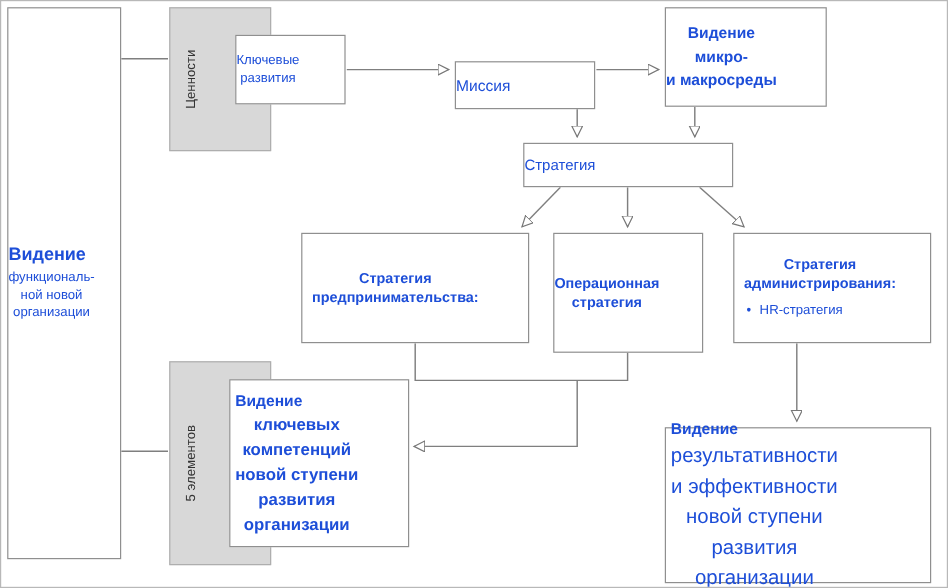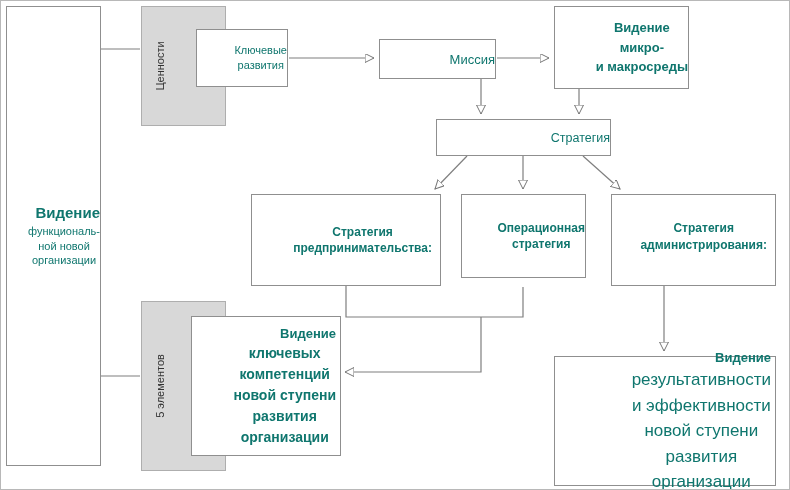--- a/index.html
+++ b/index.html
@@ -4,22 +4,22 @@
 <style>
   * { margin:0; padding:0; box-sizing:border-box; }
   html,body { background:#fff; font-family:"Liberation Sans", sans-serif; }
   .canvas {
     position:relative; width:790px; height:490px; background:#ffffff;
     border:1px solid #b8b8b8; overflow:hidden; color:#333;
   }
   .connectors { position:absolute; left:0; top:0; z-index:1; }
   .box {
     position:absolute; background:#fff; border:1px solid #8f8f8f;
-    display:flex; flex-direction:column; align-items:flex-end; justify-content:center;
-    text-align:center; z-index:3; color:#0f766e;
+    display:flex; flex-direction:column; align-items:flex-start; justify-content:center;
+    text-align:center; z-index:3; color:#1d4ed8;
   }
   .pre { white-space:pre-line; }
   .tab {
     position:absolute; background:#d8d8d8; border:1px solid #aeaeae; z-index:2;
   }
   .rot-wrap {
     position:absolute; left:3px; top:0; bottom:0; width:30px;
     display:flex; align-items:center; justify-content:center;
   }
   .rot { transform:rotate(-90deg); white-space:nowrap; font-size:11px; color:#333; }
@@ -82,48 +82,49 @@
     <div class="rot-wrap">
       <span class="rot">Ценности</span>
     </div>
   </div>
 
   <div class="box t11 pre" style="left:195px; top:28px; width:92px; height:58px;">
     <span class="pre">Ключевые
 развития</span>
   </div>
 
-  <div class="box t13" style="left:378px; top:38px; width:117px; height:40px;">
+  <div class="box t13" style="left:378px; top:50px; width:117px; height:40px;">
     <span>Миссия</span>
   </div>
 
   <div class="box" style="left:553px; top:5px; width:135px; height:83px;">
     <span class="env-text pre">Видение
 микро-
 и макросреды</span>
   </div>
 
   <div class="box" style="left:435px; top:118px; width:175px; height:37px; font-size:12.5px;">
     <span>Стратегия</span>
   </div>
 
   <div class="box" style="left:250px; top:193px; width:190px; height:92px; padding:6px 8px;">
     <div class="strat-title pre">Стратегия
 предпринимательства:</div>
   </div>
 
-  <div class="box" style="left:460px; top:193px; width:125px; height:84px;">
+  <div class="box" style="left:460px; top:193px; width:125px; height:100px;">
     <span class="strat-title pre">Операционная
 стратегия</span>
   </div>
 
   <div class="box" style="left:610px; top:193px; width:165px; height:92px; padding:6px 8px;">
     <div class="strat-title pre">Стратегия
 администрирования:</div>
     <ul class="bullets">
+      <li>HR-стратегия</li>
     </ul>
   </div>
 
   <div class="tab" style="left:140px; top:300px; width:85px; height:170px;">
     <div class="rot-wrap">
       <span class="rot">5 элементов</span>
     </div>
   </div>
 
   <div class="box" style="left:190px; top:315px; width:150px; height:140px; padding:4px;">

